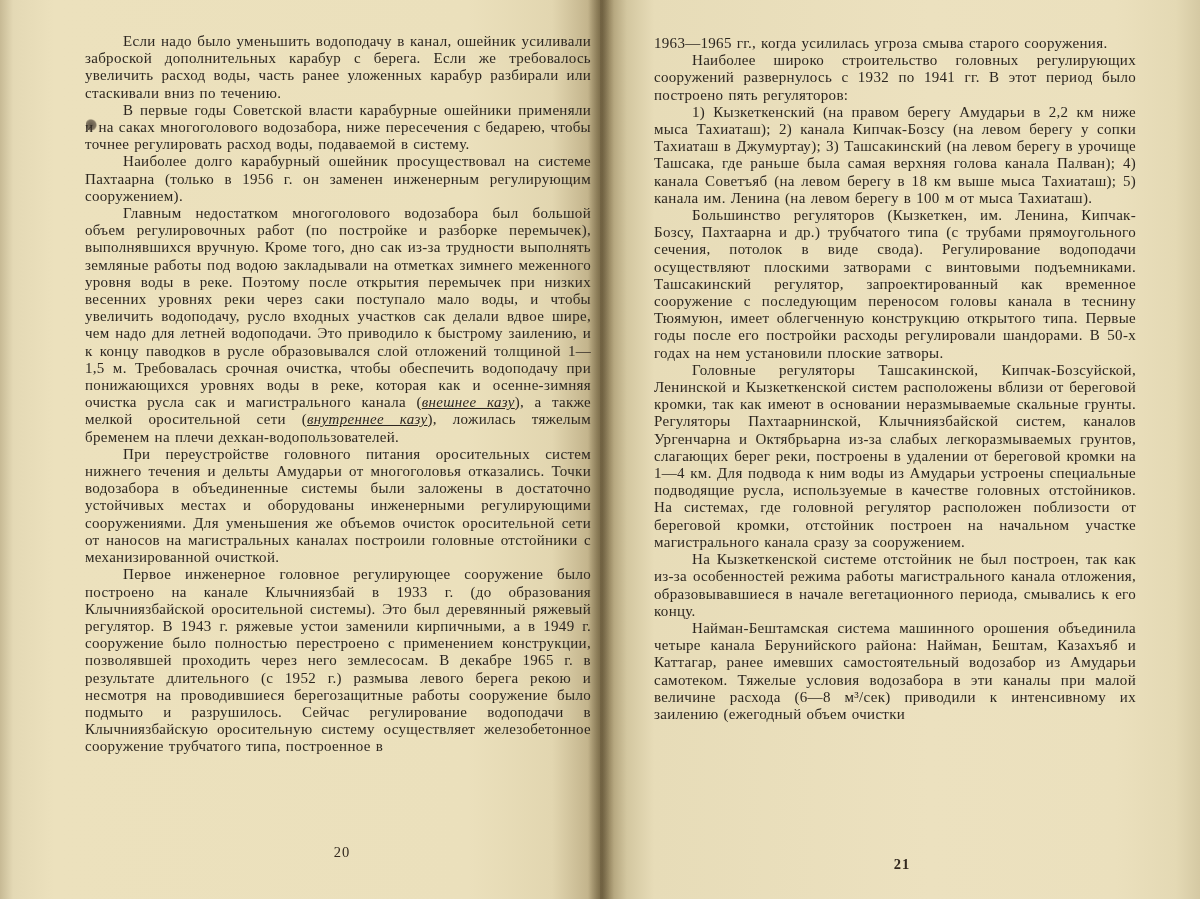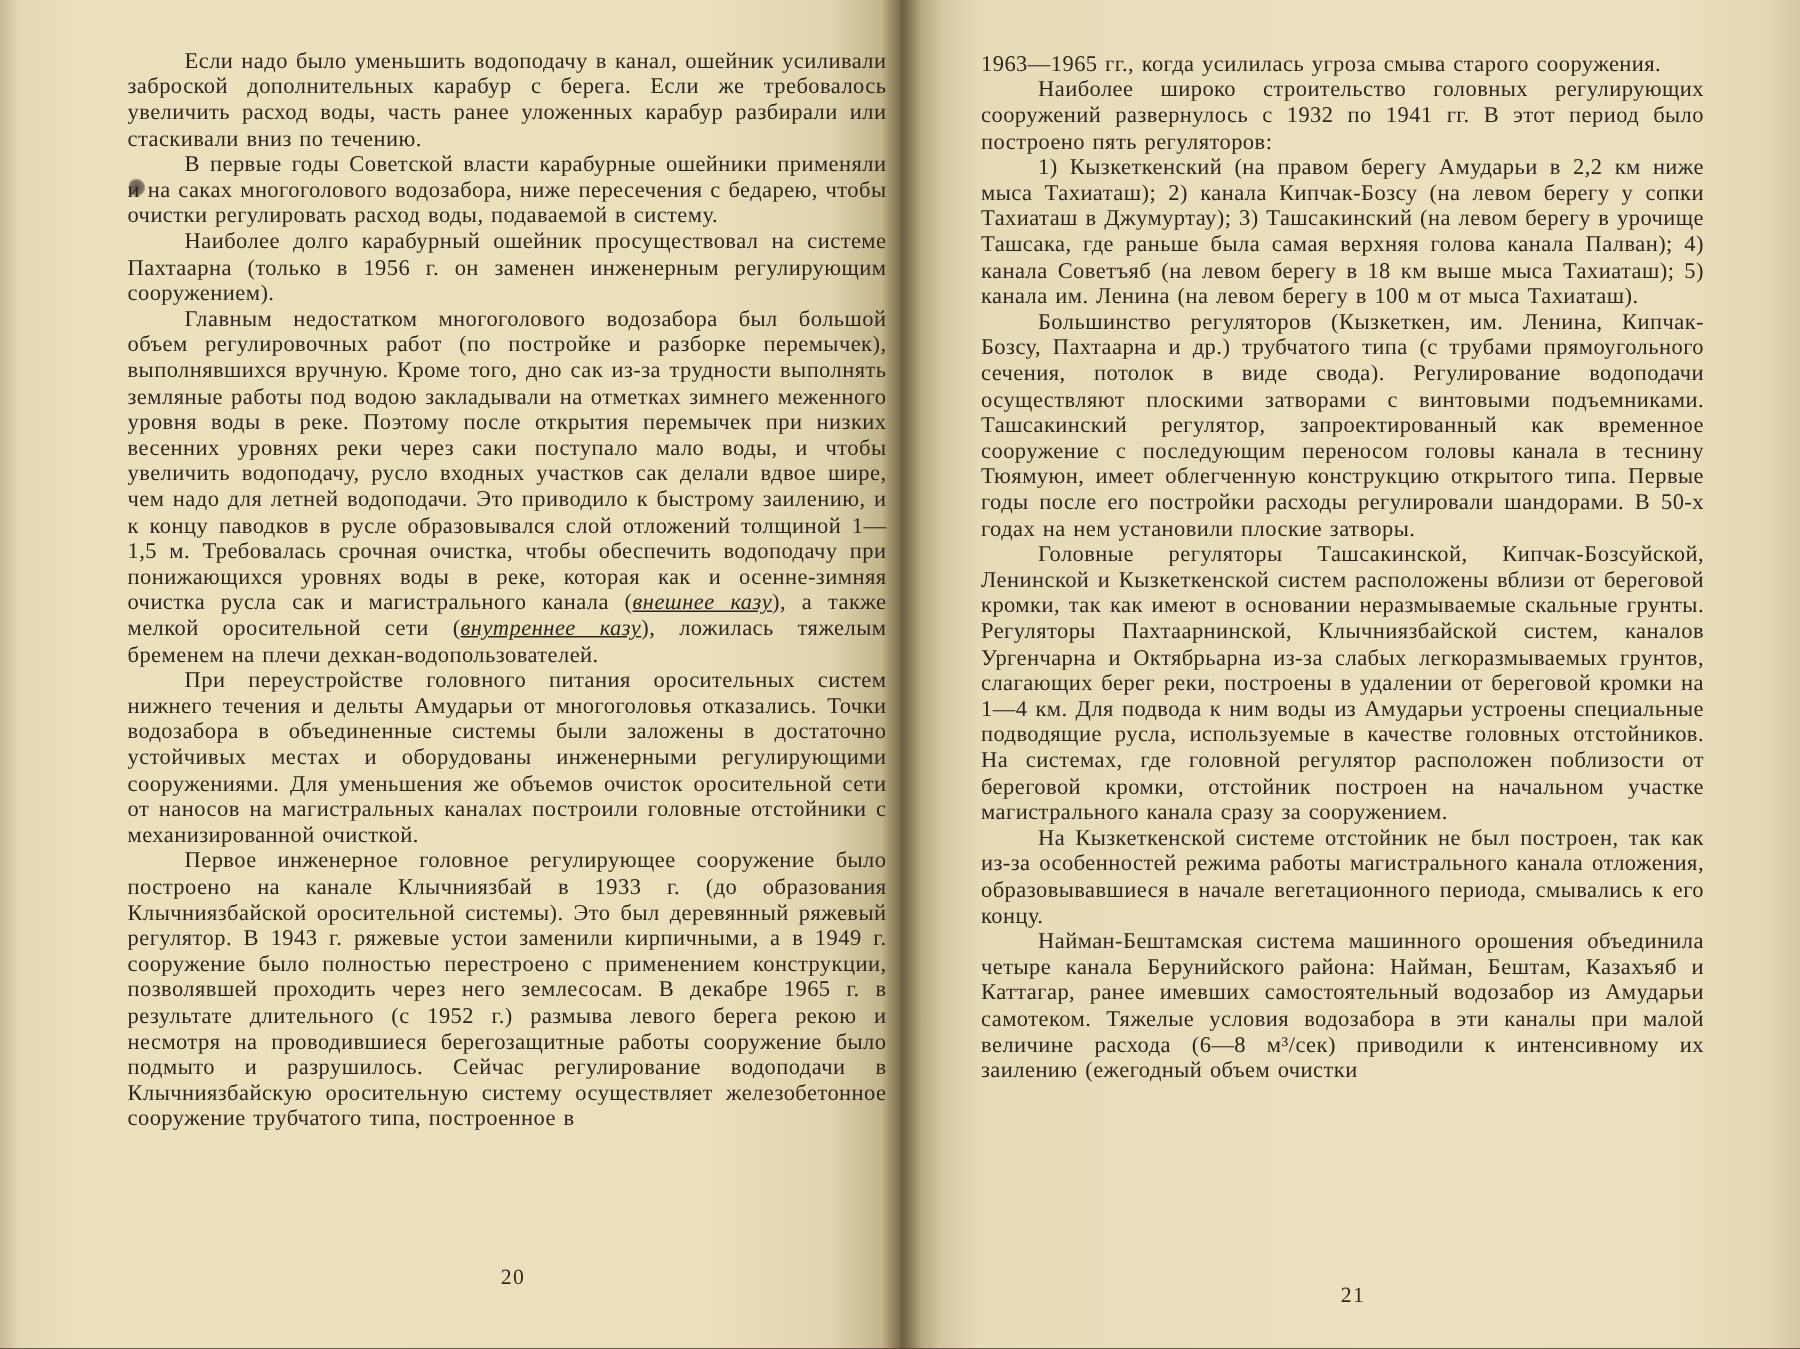--- a/index.html
+++ b/index.html
@@ -49,40 +49,40 @@
   .para.no-indent { text-indent:0; }
   .para i { font-style:italic;text-decoration:underline; }
   .page-number {
     position:absolute;
     text-align:center;
     font-size:14.5px;
     letter-spacing:1px;
     color:#33291f;
   }
   .page-left  .page-number { left:93px; right:9px;  bottom:38px;text-align:center; }
-  .page-right .page-number { left:68px; right:64px; bottom:26px; }
+  .page-right .page-number { left:68px; right:64px; bottom:26px;font-weight:bold; }
   .ink-smudge {
     position:absolute;
     left:86px; top:119px;
     width:11px; height:12px;
     background:radial-gradient(circle at 45% 50%, #4a4136 0%, #6d6251 55%, rgba(109,98,81,0) 75%);
     border-radius:40% 60% 55% 45%;
     opacity:0.85;
   }
 </style>
 </head>
 <body>
 
 <div class="spread">
 
   <div class="page page-left">
     <div class="ink-smudge"></div>
     <div class="text-block">
         <p class="para">Если надо было уменьшить водоподачу в канал, ошейник усиливали заброской дополнительных карабур с берега. Если же требовалось увеличить расход воды, часть ранее уложенных карабур разбирали или стаскивали вниз по течению.</p>
-        <p class="para">В первые годы Советской власти карабурные ошейники применяли и на саках многоголового водозабора, ниже пересечения с бедарею, чтобы очистки регулировать расход воды, подаваемой в систему.</p>
+        <p class="para">В первые годы Советской власти карабурные ошейники применяли и на саках многоголового водозабора, ниже пересечения с бедарею, чтобы точнее регулировать расход воды, подаваемой в систему.</p>
         <p class="para">Наиболее долго карабурный ошейник просуществовал на системе Пахтаарна (только в 1956 г. он заменен инженерным регулирующим сооружением).</p>
         <p class="para">Главным недостатком многоголового водозабора был большой объем регулировочных работ (по постройке и разборке перемычек), выполнявшихся вручную. Кроме того, дно сак из-за трудности выполнять земляные работы под водою закладывали на отметках зимнего меженного уровня воды в реке. Поэтому после открытия перемычек при низких весенних уровнях реки через саки поступало мало воды, и чтобы увеличить водоподачу, русло входных участков сак делали вдвое шире, чем надо для летней водоподачи. Это приводило к быстрому заилению, и к концу паводков в русле образовывался слой отложений толщиной 1—1,5 м. Требовалась срочная очистка, чтобы обеспечить водоподачу при понижающихся уровнях воды в реке, которая как и осенне-зимняя очистка русла сак и магистрального канала (<i>внешнее казу</i>), а также мелкой оросительной сети (<i>внутреннее казу</i>), ложилась тяжелым бременем на плечи дехкан-водопользователей.</p>
         <p class="para">При переустройстве головного питания оросительных систем нижнего течения и дельты Амударьи от многоголовья отказались. Точки водозабора в объединенные системы были заложены в достаточно устойчивых местах и оборудованы инженерными регулирующими сооружениями. Для уменьшения же объемов очисток оросительной сети от наносов на магистральных каналах построили головные отстойники с механизированной очисткой.</p>
         <p class="para">Первое инженерное головное регулирующее сооружение было построено на канале Клычниязбай в 1933 г. (до образования Клычниязбайской оросительной системы). Это был деревянный ряжевый регулятор. В 1943 г. ряжевые устои заменили кирпичными, а в 1949 г. сооружение было полностью перестроено с применением конструкции, позволявшей проходить через него землесосам. В декабре 1965 г. в результате длительного (с 1952 г.) размыва левого берега рекою и несмотря на проводившиеся берегозащитные работы сооружение было подмыто и разрушилось. Сейчас регулирование водоподачи в Клычниязбайскую оросительную систему осуществляет железобетонное сооружение трубчатого типа, построенное в</p>
       </div>
     <div class="page-number">20</div>
   </div>
 
   <div class="page page-right">
     <div class="text-block">

